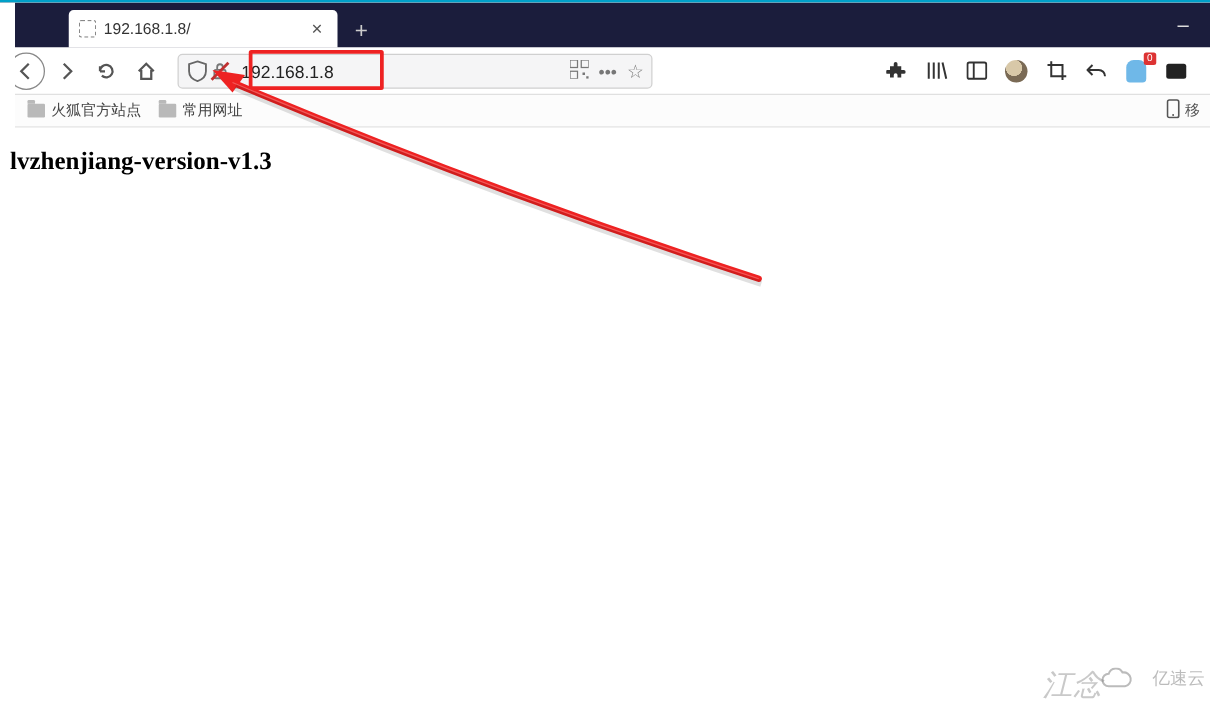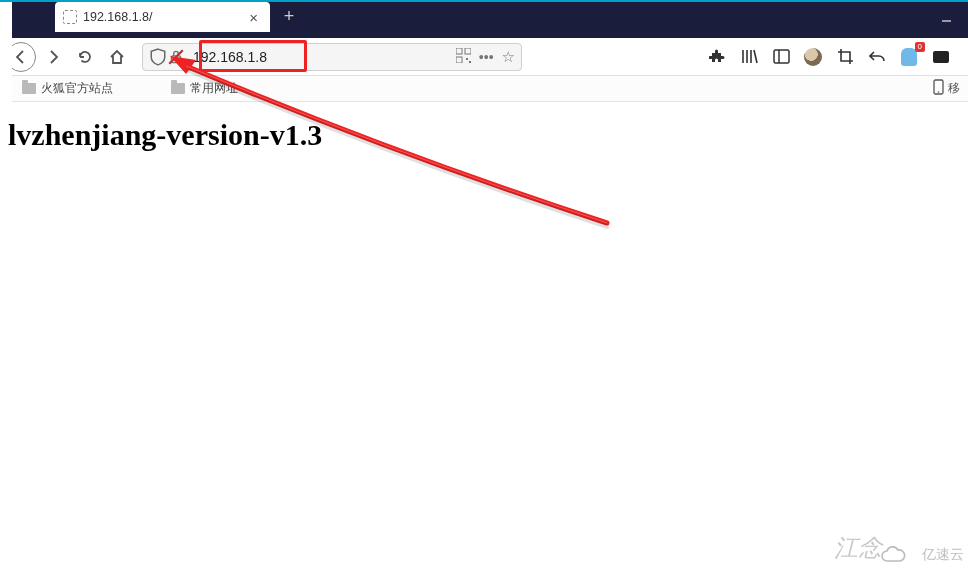--- a/index.html
+++ b/index.html
@@ -12,21 +12,21 @@
     overflow: hidden;
     border-top: 2px solid #00a0c8;
   }
   
   .left-edge {
     position: absolute; left: 0; top: 0; width: 12px; height: 100%;
     background: #fff;
   }
 
   .tabstrip {
-    height: 36px; background: #1b1d3c; display: flex; align-items: flex-start;
+    height: 36px; background: #1b1d3c; display: flex; align-items: flex-end;
     padding-left: 55px;
   }
   .tab {
     width: 215px; height: 30px; background: #fff;
     border-top-left-radius: 4px; border-top-right-radius: 4px;
     display: flex; align-items: center; padding: 0 8px;
     font-size: 12.5px; color: #333;
   }
   .tab-favicon {
     width: 14px; height: 14px; border:1px dashed #888; border-radius:2px; margin-right:6px;
@@ -81,45 +81,45 @@
   .tb-icon svg { width:17px; height:17px; }
   .avatar { width:18px; height:18px; border-radius:50%;
     background: radial-gradient(circle at 40% 35%, #d8c8a8 0 40%, #7a6a55 42% 100%); }
   .ghost { width:16px; height:18px; background:#6fb8e8; border-radius:6px 6px 3px 3px; position:relative; }
   .ghost .badge { position:absolute; top:-6px; right:-8px; background:#d33; color:#fff;
     font-size:8px; padding:0 3px; border-radius:2px; line-height:10px; }
   .dark-square { width:16px; height:12px; background:#222; border-radius:2px; }
 
   .bookbar {
     height:26px; background:#fcfcfc; border-bottom:1px solid #e4e4e4;
-    display:flex; padding:0 8px 0 22px; font-size:12px; color:#444;gap:44px;
+    display:flex; padding:0 8px 0 22px; font-size:12px; color:#444;
   }
   .bm { display:flex; align-items:center; gap:5px; margin-right:14px; cursor:pointer; }
   .folder-icon { width:14px; height:11px; background:#b9b9b9; border-radius:1px; position:relative; }
   .folder-icon::before { content:""; position:absolute; top:-3px; left:0; width:6px; height:3px; background:#b9b9b9; border-radius:1px 1px 0 0; }
   .bm-right { margin-left:auto; display:flex; align-items:center; gap:4px; color:#555; }
   .phone-icon svg { width:11px; height:16px; }
 
   .content {
     padding: 16px 4px 4px 8px;
     position:relative; height: calc(100% - 36px - 38px - 26px);
   }
-  h2 { font-family: "Times New Roman", serif; font-weight:bold; font-size:30px; }
+  h2 { font-family: "Times New Roman", serif; font-weight:bold; font-size:20px; }
 
   .arrow-svg {
     position:absolute; left:162px; top:36px; width:470px; height:210px; pointer-events:none;
   }
 
   .watermark {
     position:absolute; right:86px; bottom:8px;
     font-style:italic; color:rgba(100,100,100,0.35); font-size:24px;
     font-family: "STKaiti","KaiTi",serif;
   }
   .cloud-mark {
-    position:absolute; right:4px; bottom:8px;
+    position:absolute; right:4px; bottom:20px;
     display:flex; align-items:center; gap:16px;
     color:rgba(120,120,120,0.5); font-size:14px; font-family:"Microsoft YaHei";
   }
   .cloud-mark svg { width:26px; height:18px; }
 </style>
 </head>
 <body>
 
 <div class="left-edge"></div>
 

